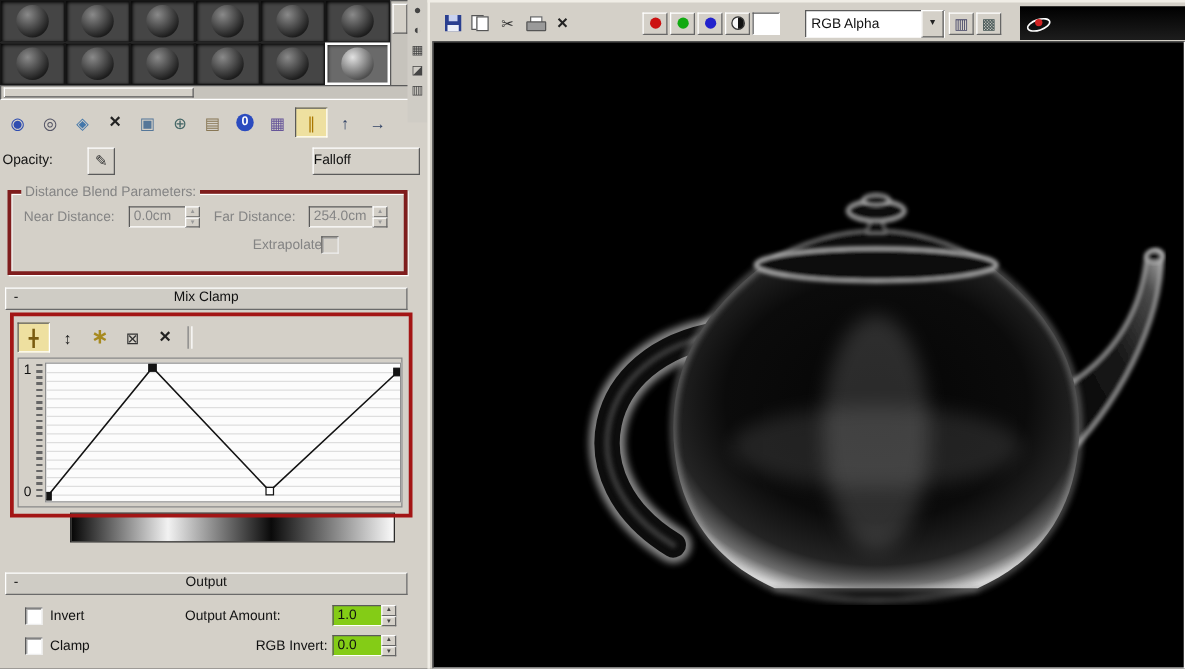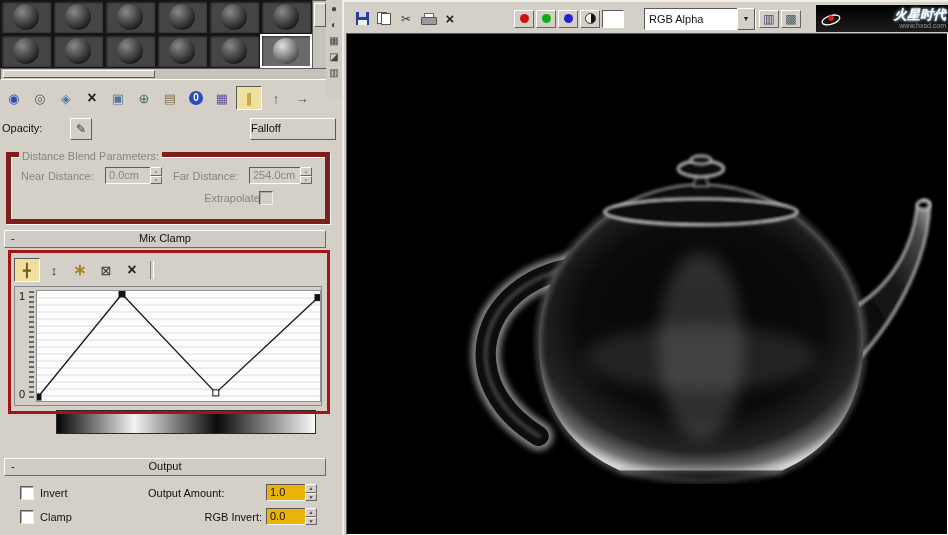--- a/index.html
+++ b/index.html
@@ -26,28 +26,28 @@
   .vtools{display:flex;flex-direction:column;gap:2px;align-items:center;padding-top:2px;background:#cfccc5;}
   .vtools .tbtn{width:14px;height:14px;}
   .vtools .glyph{font-size:10px;color:#444;}
   .sep{width:2px;height:18px;border-left:1px solid #808080;border-right:1px solid #fff;margin:0 4px;}
   .idround{width:14px;height:14px;border-radius:50%;background:#2b4bbf;color:#fff;font-size:10px;line-height:14px;text-align:center;font-weight:bold;}
   
   .combo{position:absolute;background:#fff;border:1px solid;border-color:#5a5a5a #fff #fff #5a5a5a;display:flex;align-items:center;}
   .combo .txt{flex:1;padding-left:4px;overflow:hidden;white-space:nowrap;}
   .caret{width:16px;height:100%;background:#d4d0c8;border:1px solid;border-color:#fff #5a5a5a #5a5a5a #fff;font-size:7px;display:flex;align-items:center;justify-content:center;color:#222;}
   .btn{position:absolute;background:#d4d0c8;border:1px solid;border-color:#fff #5a5a5a #5a5a5a #fff;text-align:left;line-height:18px;}
-  .field{position:absolute;background:#eab308;border:1px solid;border-color:#5a5a5a #fff #fff #5a5a5a;padding:1px 3px;height:13px;line-height:13px;}
+  .field{position:absolute;background:#84cc16;border:1px solid;border-color:#5a5a5a #fff #fff #5a5a5a;padding:1px 3px;height:13px;line-height:13px;}
   .field.dis{background:#d4d0c8;color:#848484;}
   .spinner{position:absolute;width:12px;height:17px;display:flex;flex-direction:column;}
   .spinner span{flex:1;font-size:5px;line-height:7px;text-align:center;background:#d4d0c8;border:1px solid;border-color:#fff #666 #666 #fff;color:#444;overflow:hidden;}
   .spinner.dis span{color:#999;}
   .cbx{position:absolute;width:12px;height:12px;background:#fff;border:1px solid;border-color:#5a5a5a #eee #eee #5a5a5a;box-shadow:inset 1px 1px 0 #aaa;}
   .cbx.dis{background:#d4d0c8;}
-  .group{position:absolute;border:5px solid #7f1d1d;box-shadow:1px 1px 0 #ffffff, inset 1px 1px 0 #ffffff;}
+  .group{position:absolute;border:3px solid #7f1d1d;box-shadow:1px 1px 0 #ffffff, inset 1px 1px 0 #ffffff;}
   .gtitle{position:absolute;top:-7px;left:8px;background:#d4d0c8;padding:0 3px;}
   .rollout{position:absolute;background:#cfccc5;border:1px solid;border-color:#fff #6a6a6a #6a6a6a #fff;text-align:center;line-height:14px;}
   .minus{position:absolute;left:6px;top:0;}
   .redbox{position:absolute;border:3px solid #a31515;pointer-events:none;z-index:6;}
   .graphframe{position:absolute;background:#d4d0c8;border:1px solid #888;}
   .plot{position:absolute;background:#fcfcfc;border:1px solid #909090;}
   .ticks{position:absolute;width:5px;background:repeating-linear-gradient(to bottom,#666 0 2px,transparent 2px 5px);}
   .gradient{position:absolute;border:1px solid #2a2a2a;}
   
   .rfw{position:absolute;background:#d4d0c8;border:2px solid;border-color:#f0ede6 #6a6a6a #6a6a6a #f0ede6;}
@@ -337,24 +337,20 @@
           </span>
           <span class="vbtn chan">
             <span class="glyph" style="color: rgb(68, 85, 85);">▩</span>
           </span>
         </div>
       <div class="logo">
         <svg width="22" height="22" viewBox="0 0 24 24">
           <ellipse cx="12" cy="13" rx="10" ry="4.6" fill="none" stroke="#ffffff" stroke-width="1.4" transform="rotate(-18 12 13)"></ellipse>
           <circle cx="12" cy="11" r="3.2" fill="#d22222"></circle>
         </svg>
-        <div class="logocol">
-          <span class="logotext">火星时代</span>
-          <span class="logourl">www.hxsd.com</span>
-        </div>
       </div>
     </div>
 
     <div class="canvas" style="left:2px;top:31px;width:600px;height:500px;">
       <svg class="abs" style="left:64px;top:82px;width:522px;height:412px;" viewBox="0 0 540 430" preserveAspectRatio="none">
         <defs>
           <radialGradient id="bodyG" cx="50%" cy="42%" r="62%">
             <stop offset="0%" stop-color="#050505"></stop>
               <stop offset="60%" stop-color="#0b0b0b"></stop>
             <stop offset="82%" stop-color="#242424"></stop>

